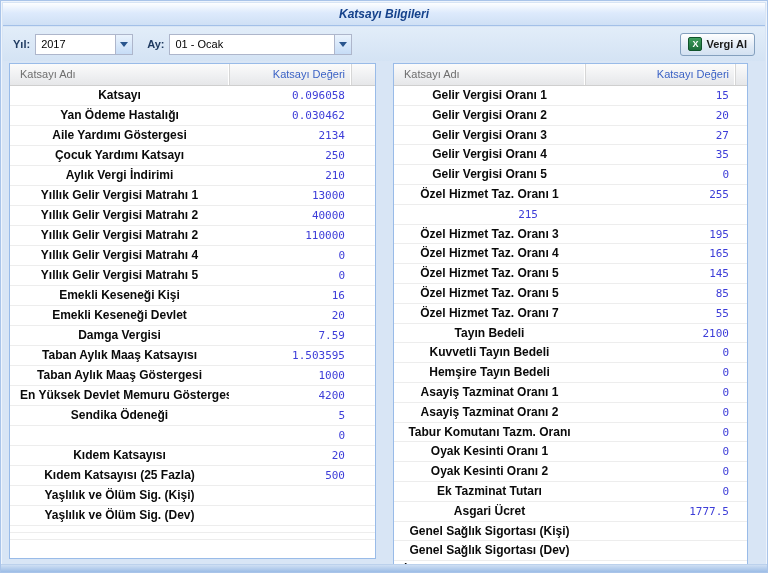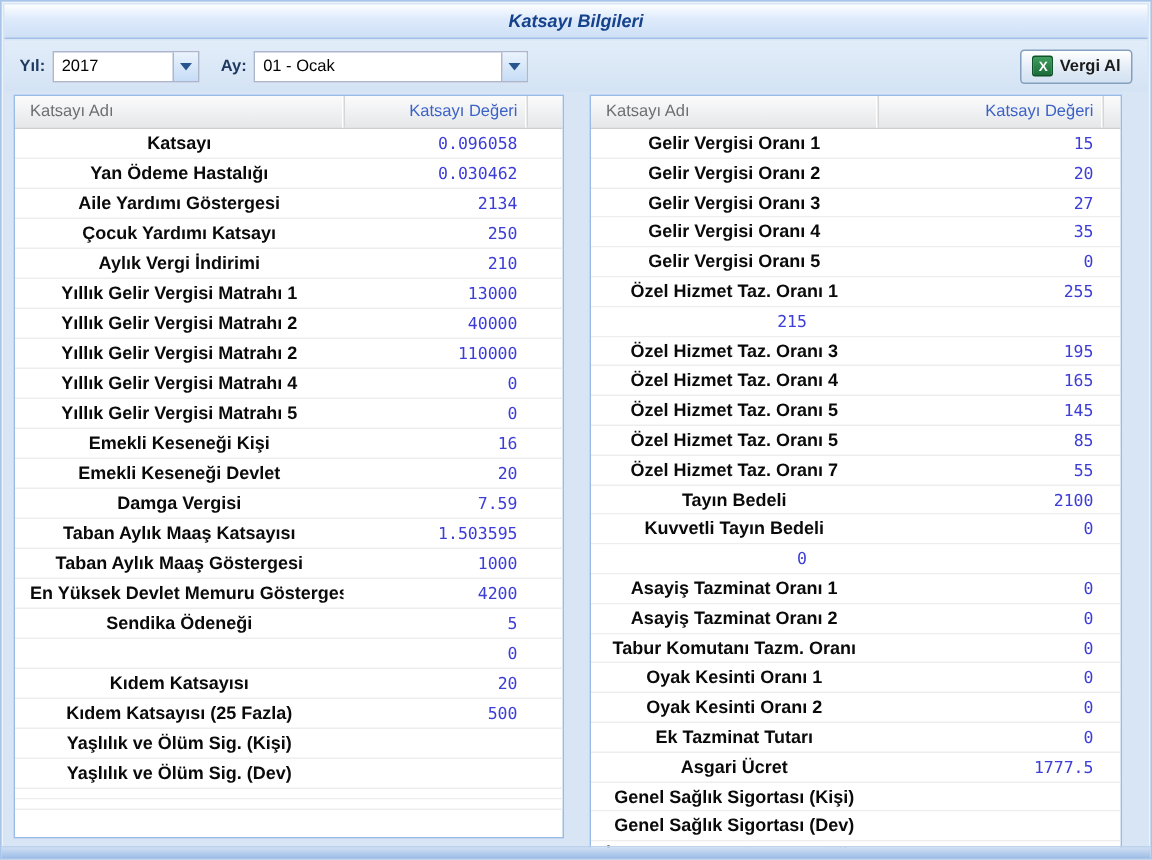--- a/index.html
+++ b/index.html
@@ -330,20 +330,21 @@
           <span class="cell-name">Tayın Bedeli</span>
           <span class="cell-val">2100</span>
           <span class="cell-sliver"></span>
         </div>
         <div class="grid-row">
           <span class="cell-name">Kuvvetli Tayın Bedeli</span>
           <span class="cell-val">0</span>
           <span class="cell-sliver"></span>
         </div>
         <div class="grid-row">
+          <span class="cell-name">Hemşire Tayın Bedeli</span>
           <span class="cell-val">0</span>
           <span class="cell-sliver"></span>
         </div>
         <div class="grid-row">
           <span class="cell-name">Asayiş Tazminat Oranı 1</span>
           <span class="cell-val">0</span>
           <span class="cell-sliver"></span>
         </div>
         <div class="grid-row">
           <span class="cell-name">Asayiş Tazminat Oranı 2</span>

